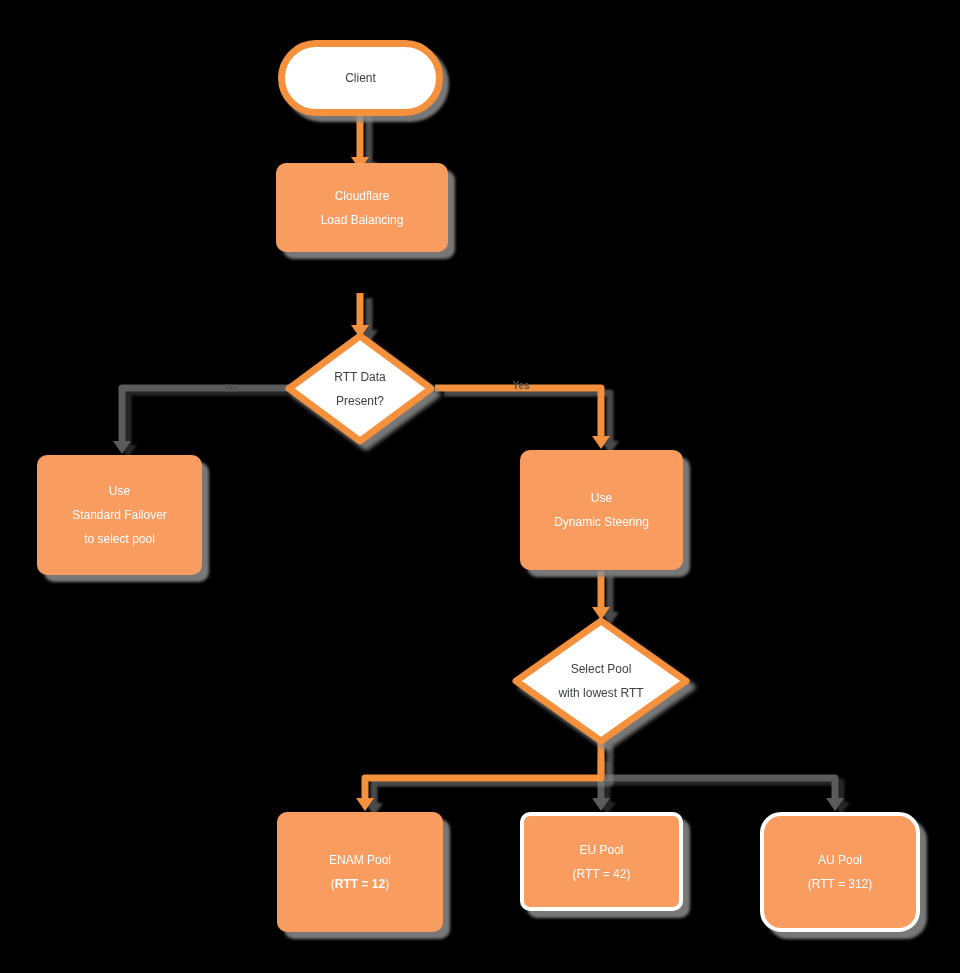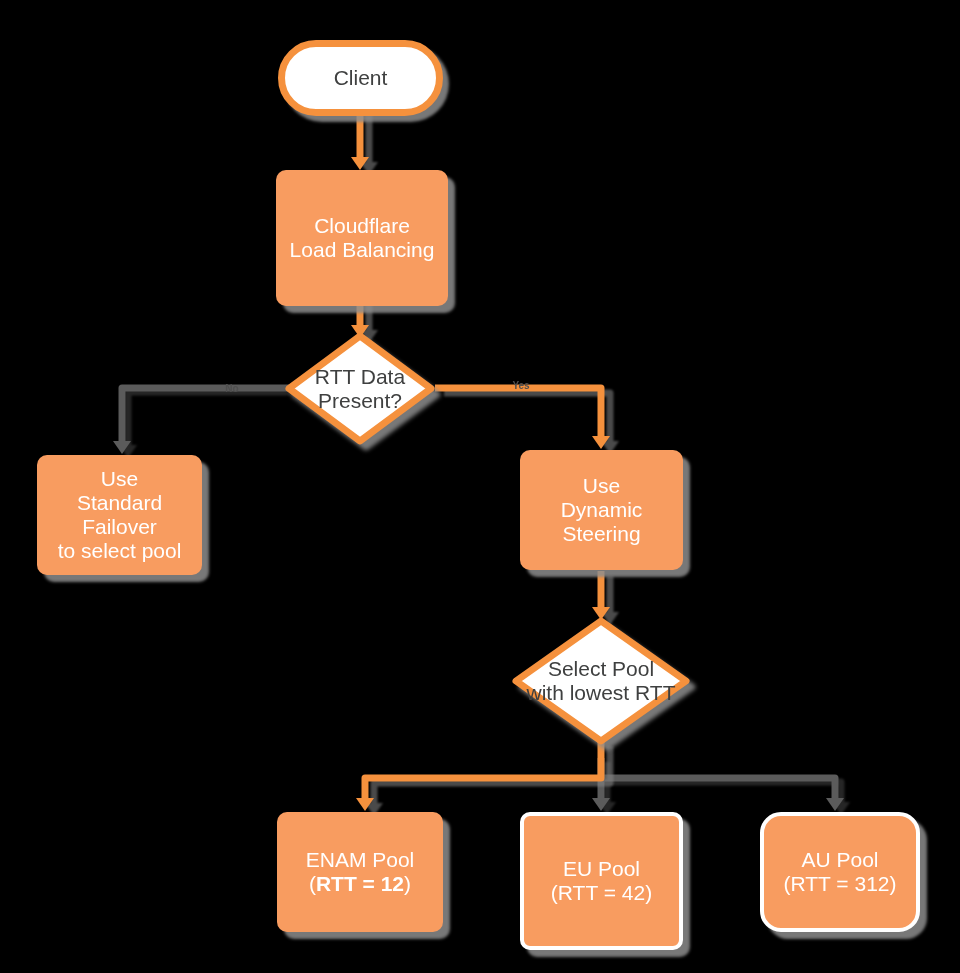--- a/index.html
+++ b/index.html
@@ -38,21 +38,21 @@
   .pool-bordered{border:4px solid var(--pool-border);}
   .stadium{
     background:#ffffff;
     border:7px solid var(--node-stroke);
     border-radius:40px;
     box-shadow:6px 6px 3px rgba(141,141,141,0.85);
   }
   .diamond{background:transparent;box-shadow:none;}
   .diamond svg{position:absolute;left:0;top:0;filter:drop-shadow(6px 6px 2px rgba(141,141,141,0.85));}
   .diamond .dpoly{fill:#ffffff;stroke:var(--node-stroke);stroke-width:7;stroke-linejoin:round;}
-  .label{position:relative;z-index:2;font-size:21px;line-height:24px;text-align:center;}
+  .label{position:relative;z-index:2;font-size:12px;line-height:24px;text-align:center;}
   .label .ln{display:block;}
   .light{color:var(--text-light);}
   .dark{color:var(--text-dark);}
   .bold{font-weight:700;}
   .edge-label{
     position:absolute;z-index:3;
     transform:translate(-50%,-50%);
     font-size:10px;font-weight:600;
     color:var(--edge-label-color);
   }
@@ -84,21 +84,21 @@
       <polygon class="a-orange" points="592,607 610,607 601,620"></polygon>
       <path class="e-orange" d="M601 741 V778 H365 V799"></path>
       <polygon class="a-orange" points="356,798 374,798 365,811"></polygon>
     </g>
   </svg>
 
   <div class="node stadium" style="left:278px;top:40px;width:165px;height:76px;">
     <div class="label dark">Client</div>
   </div>
 
-  <div class="node box" style="left:276px;top:170px;width:172px;height:136px;">
+  <div class="node box" style="left:276px;top:163px;width:172px;height:89px;">
     <div class="label light">
       <span class="ln">Cloudflare</span>
       <span class="ln">Load Balancing</span>
     </div>
   </div>
 
   <div class="node diamond" style="left:285px;top:332px;width:150px;height:113px;">
     <svg width="150" height="113" viewBox="0 0 150 113">
       <polygon class="dpoly" points="75,4 146,56.5 75,109 4,56.5"></polygon>
     </svg>
@@ -136,21 +136,21 @@
     </div>
   </div>
 
   <div class="node box" style="left:277px;top:812px;width:166px;height:120px;">
     <div class="label light">
       <span class="ln">ENAM Pool</span>
       <span class="ln"><span>(</span><span class="bold">RTT = 12</span><span>)</span></span>
     </div>
   </div>
 
-  <div class="node box pool-bordered" style="left:520px;top:812px;width:163px;height:138px;">
+  <div class="node box pool-bordered" style="left:520px;top:812px;width:163px;height:99px;">
     <div class="label light">
       <span class="ln">EU Pool</span>
       <span class="ln">(RTT = 42)</span>
     </div>
   </div>
 
   <div class="node box pool-bordered" style="left:760px;top:812px;width:160px;height:120px;border-radius:21px;">
     <div class="label light">
       <span class="ln">AU Pool</span>
       <span class="ln">(RTT = 312)</span>

